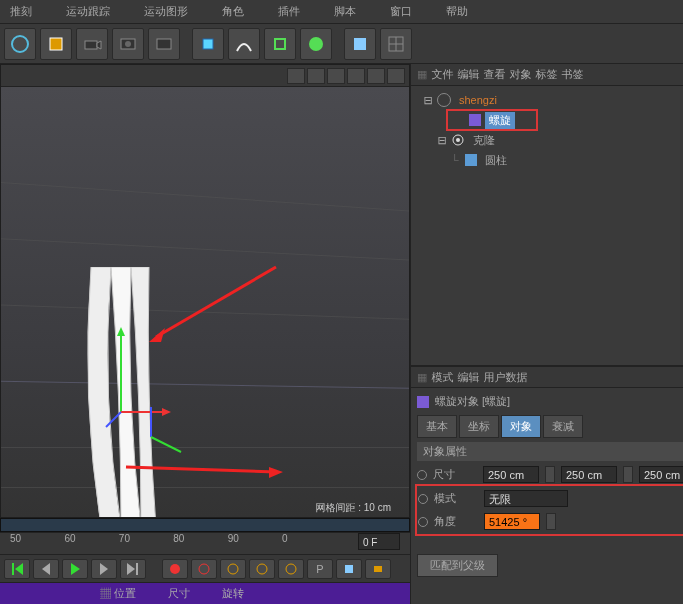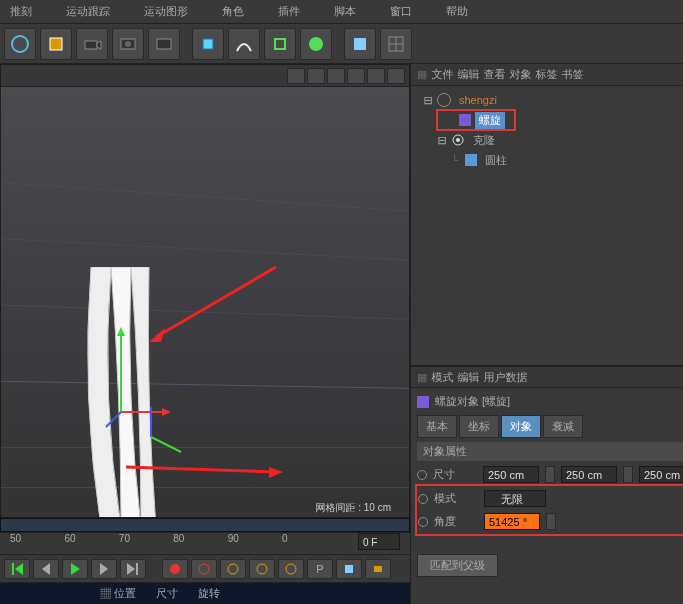--- a/index.html
+++ b/index.html
@@ -14,21 +14,21 @@
 .viewport-top{height:22px;background:#373737;border-bottom:1px solid #222;display:flex;justify-content:flex-end;align-items:center;gap:2px;padding-right:4px}
 .vp-btn{width:18px;height:16px;background:#4a4a4a;border:1px solid #2a2a2a}
 .canvas{position:relative;height:430px;background:linear-gradient(180deg,#4a4a4f 0%,#3c3c40 60%,#333 100%);overflow:hidden}
 .gridline{position:absolute;height:1px;background:#5558;width:200%}
 .gridline.b{background:#556;}
 .status{position:absolute;bottom:2px;right:18px;color:#ccc;font-size:10px}
 .ruler{height:22px;background:#373737;border-top:1px solid #222;display:flex;justify-content:space-between;padding:0 10px}
 .ruler span{font-size:10px}
 .playbar{height:28px;background:#373737;display:flex;align-items:center;gap:3px;padding:0 4px;border-top:1px solid #222}
 .play-btn{width:26px;height:20px;background:#4a4a4a;border:1px solid #2a2a2a;border-radius:2px;display:flex;align-items:center;justify-content:center}
-.tabbar{height:22px;background:#0f172a;border-top:1px solid #222;display:flex;align-items:center;gap:20px;padding-left:100px}
+.tabbar{height:22px;background:#4c1d95;border-top:1px solid #222;display:flex;align-items:center;gap:32px;padding-left:100px}
 .sidepanel{flex:1;background:#393939;display:flex;flex-direction:column;border-left:1px solid #222}
 .om-head{height:22px;background:#373737;display:flex;align-items:center;gap:4px;padding:0 6px;border-bottom:1px solid #222}
 .om-tree{background:#3a3a3a;height:280px;padding:4px;border-bottom:1px solid #222}
 .tree-row{display:flex;align-items:center;height:20px;gap:4px;padding-left:8px}
 .tree-row.c1{padding-left:22px}
 .tree-row.c2{padding-left:36px}
 .exp{width:10px;text-align:center;color:#aaa}
 .ico-null{width:14px;height:14px;border:1px solid #888;border-radius:50%}
 .ico-cube{width:12px;height:12px;background:#5b9bd5}
 .name{padding:1px 4px}
@@ -38,21 +38,21 @@
 .attr-title{display:flex;align-items:center;gap:6px;padding:2px 0}
 .attr-tabs{display:flex;gap:2px;margin:4px 0}
 .attr-tab{padding:3px 8px;background:#4a4a4a;border:1px solid #2a2a2a}
 .attr-tab.active{background:#5b8fc0;color:#fff}
 .attr-section{background:#4a4a4a;padding:2px 6px;margin:2px 0}
 .attr-row{display:flex;align-items:center;gap:6px;padding:3px 0}
 .attr-row label{width:44px}
 .radio{width:10px;height:10px;border:1px solid #888;border-radius:50%}
 .num-in{background:#2e2e2e;border:1px solid #1a1a1a;padding:1px 4px;width:56px;color:#ddd;display:inline-block;height:17px;line-height:15px}
 .spin{width:10px;height:17px;background:#4a4a4a;border:1px solid #2a2a2a}
-.drop{background:#2e2e2e;border:1px solid #1a1a1a;padding:1px 16px;width:62px;color:#ddd;display:inline-block;height:17px}
+.drop{background:#2e2e2e;border:1px solid #1a1a1a;padding:1px 4px;width:84px;color:#ddd;display:inline-block;height:17px}
 .hl-box{outline:2px solid #d93636;padding:1px}
 .btn{background:#5a5a5a;border:1px solid #2a2a2a;padding:3px 12px;margin-top:20px;display:inline-block}
 svg{display:block}
 .twist{position:absolute;left:70px;top:180px}
 </style>
 </head>
 <body>
 
 <div class="menubar">
   <span>推刻</span>
@@ -265,21 +265,21 @@
       <span>标签</span>
       <span>书签</span>
     </div>
     <div class="om-tree">
       <div class="tree-row">
         <span class="exp">⊟</span>
         <span class="ico-null"></span>
         <span class="name" style="color:#d97b2e">shengzi</span>
 
       </div>
-      <div class="tree-row c1 hl" style="outline:2px solid #d93636;outline-offset:-1px;width:78px;margin-left:22px">
+      <div class="tree-row c1 hl" style="outline:2px solid #d93636;outline-offset:-1px;width:90px;margin-left:32px">
         <span class="ico-cube" style="background:#7b5bd5"></span>
         <span class="name sel">螺旋</span>
       </div>
       <div style="position:relative;top:-19px;left:122px;height:0"></div>
       <div class="tree-row c1">
         <span class="exp">⊟</span>
         <svg width="14" height="14">
             <circle cx="7" cy="7" r="5" fill="none" stroke="#ddd"></circle>
             <circle cx="7" cy="7" r="2" fill="#ddd"></circle>
           </svg>

